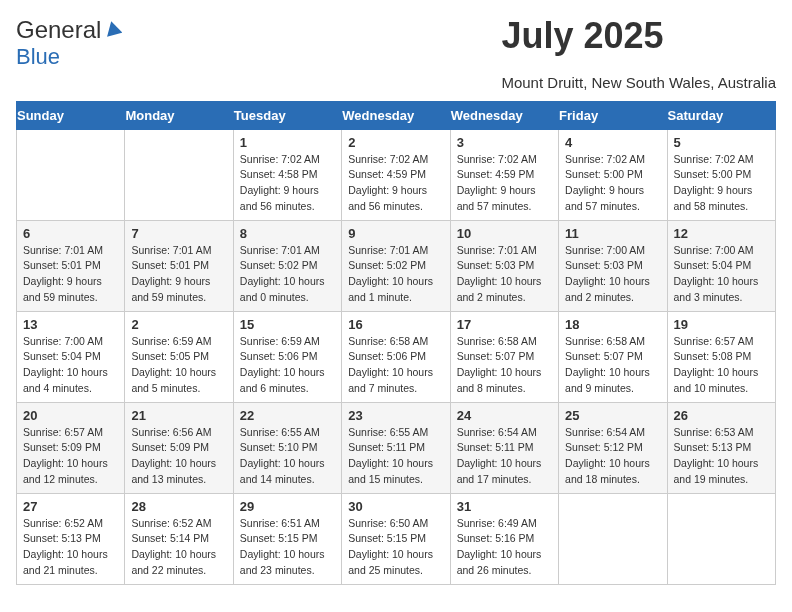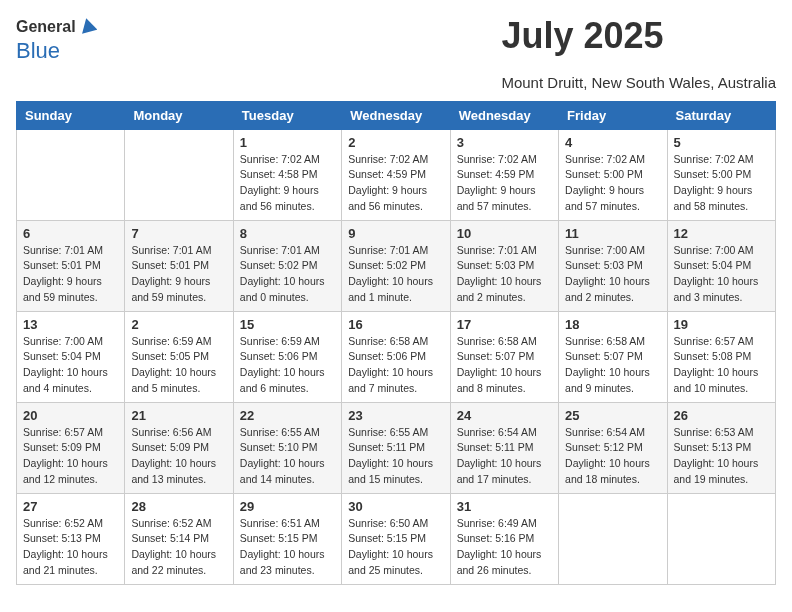--- a/index.html
+++ b/index.html
@@ -41,21 +41,21 @@
     }
     .calendar {
       width: 100%;
       border-collapse: collapse;
       border: 1px solid #ccc;
     }
     .calendar th {
       background-color: #2a6db5;
       color: #fff;
       text-align: left;
-      padding: 6px 8px;
+      padding: 6px 0;
       font-size: 13px;
       font-weight: bold;
       border: 1px solid #2a6db5;
     }
     .calendar td {
       vertical-align: top;
       padding: 5px 6px;
       border: 1px solid #ccc;
       width: calc(100% / 7);
       min-height: 80px;
@@ -79,21 +79,21 @@
     .empty-cell {
       background: #fff !important;
     }
   </style>
 </head>
 <body>
 
 <div class="header">
   <div class="logo">
     <div class="logo-row">
-      <span style="font-size:16px;font-weight:bold;color:#333;">General</span>
+      <span style="font-size:24px;font-weight:normal;color:#333;">General</span>
       <span style="display:inline-block;margin-left:3px;vertical-align:middle;">
         <svg width="18" height="18" viewBox="0 0 18 18">
           <polygon points="9,2 17,16 1,16" fill="#2a6db5" transform="rotate(-15,9,9)"></polygon>
         </svg>
       </span>
     </div>
     <div>
       <span style="font-size:22px;font-weight:normal;color:#2a6db5;">Blue</span>
     </div>
   </div>

